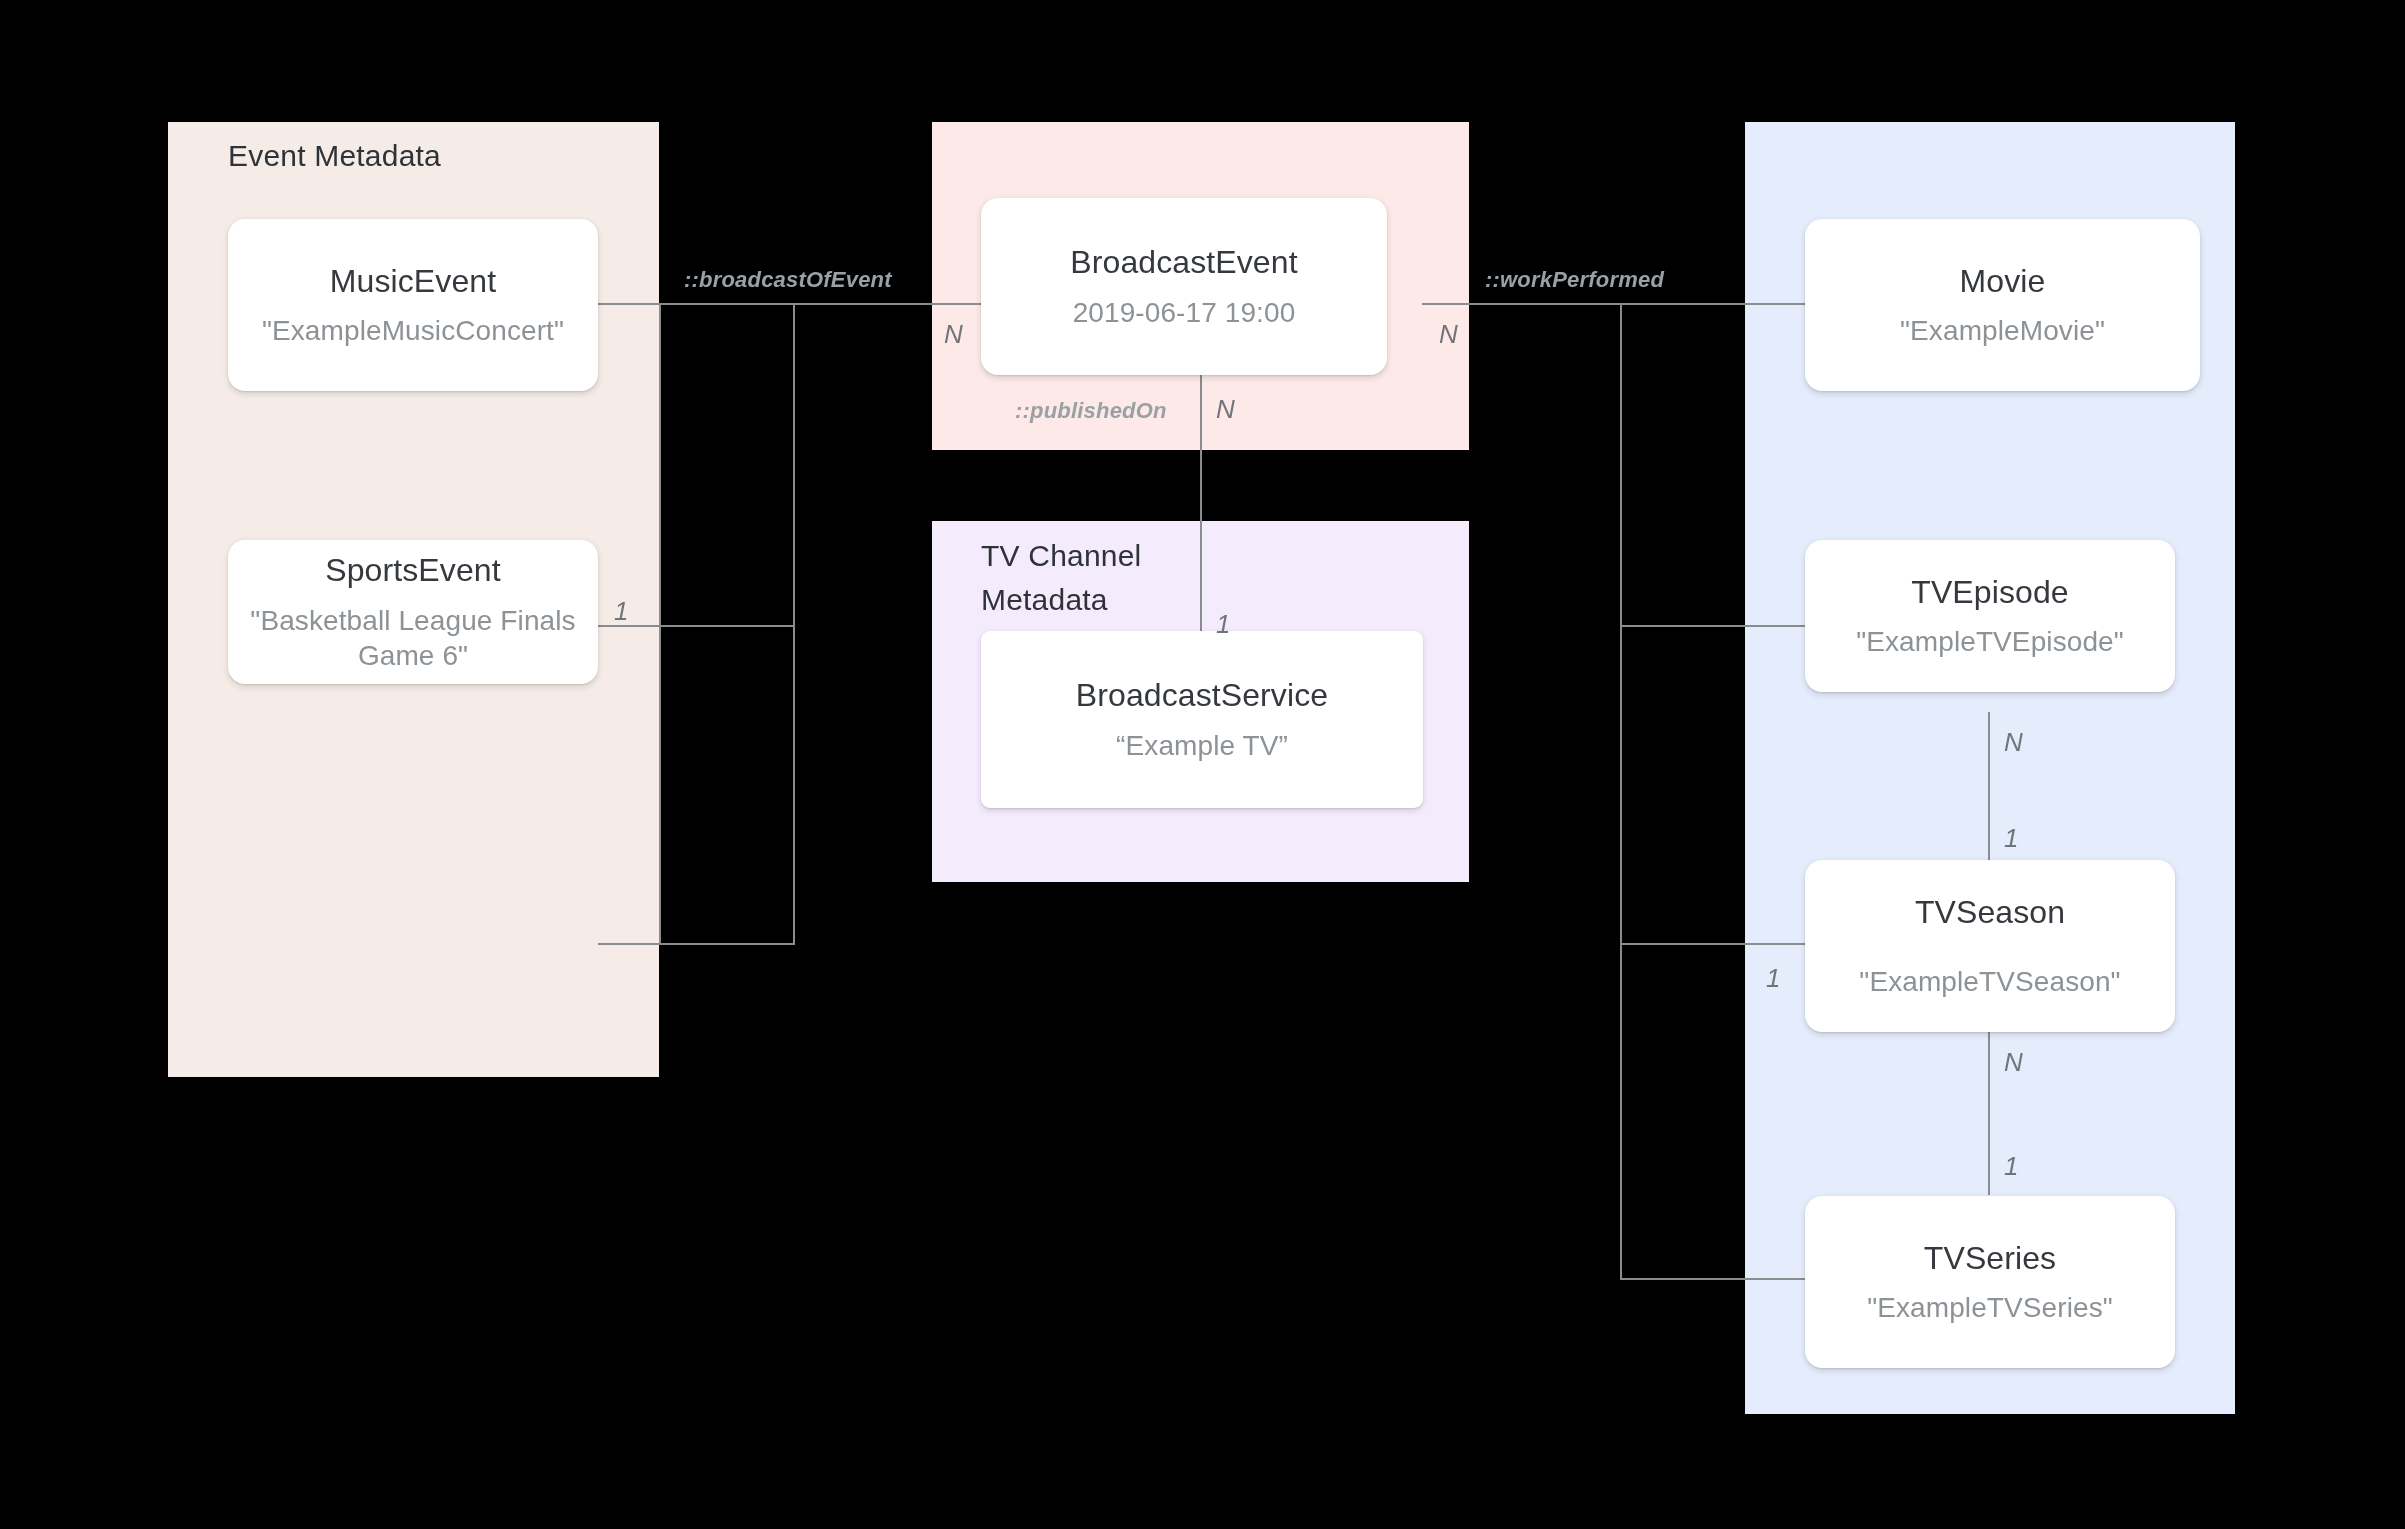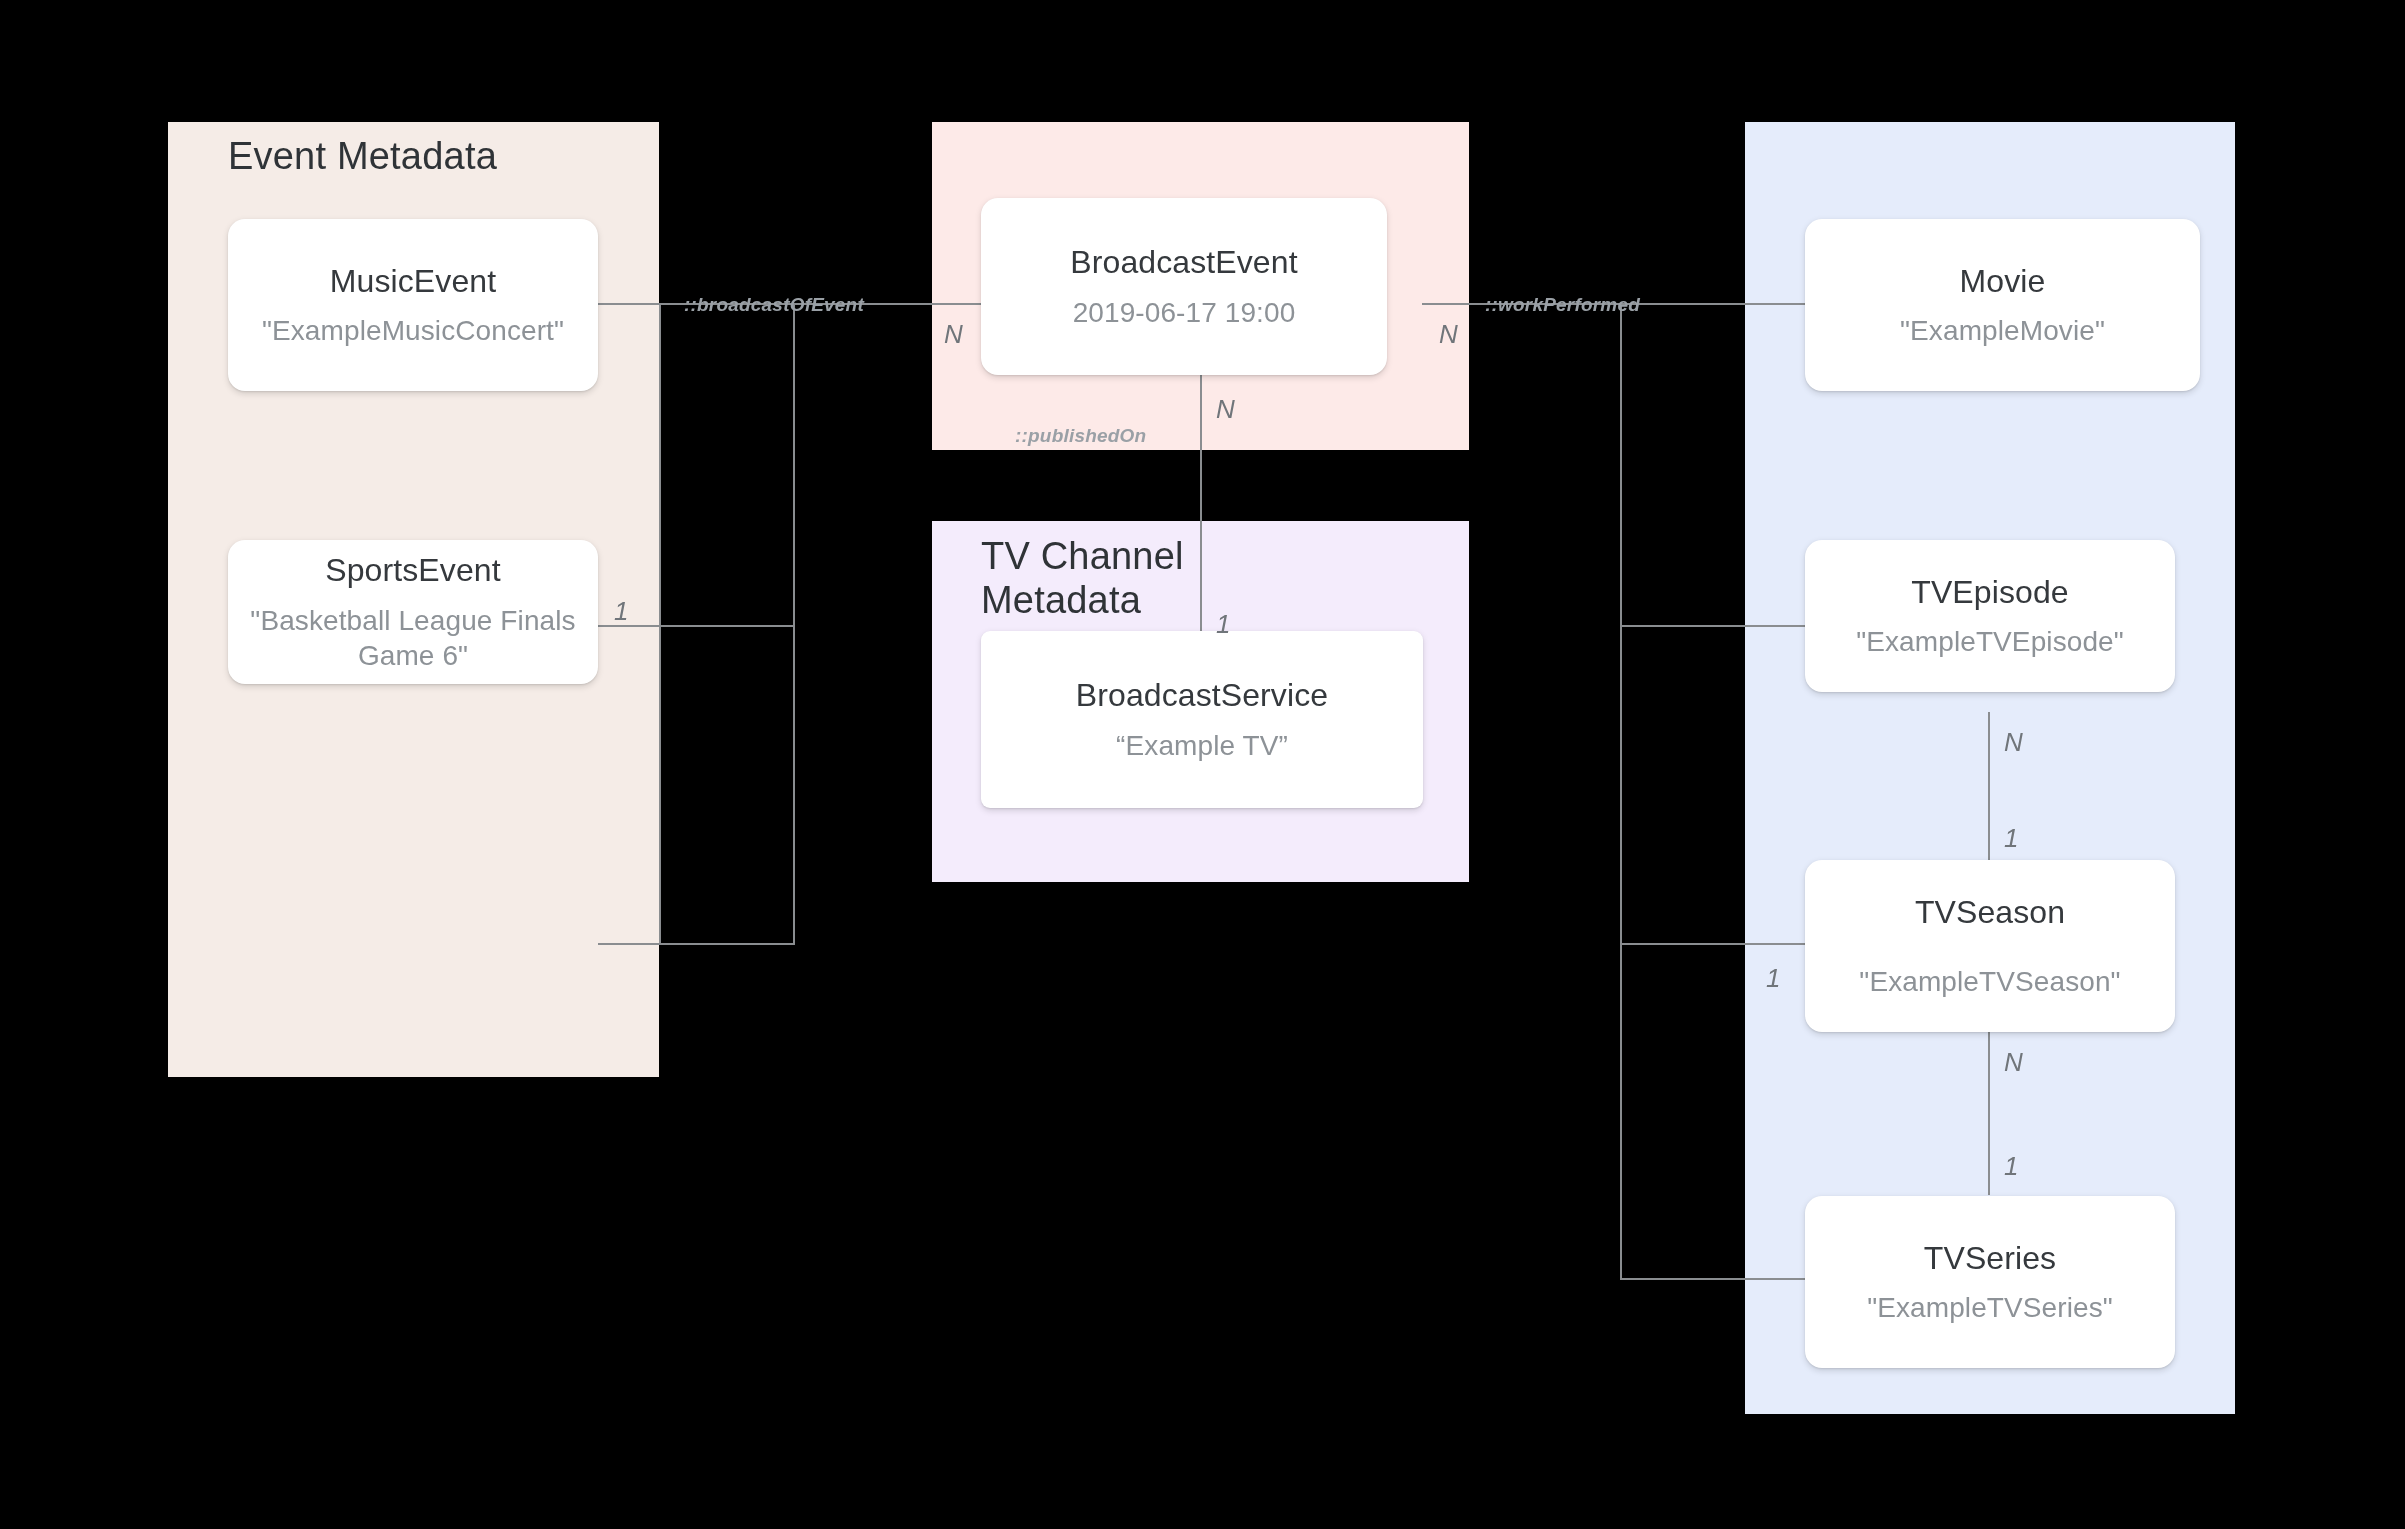--- a/index.html
+++ b/index.html
@@ -17,21 +17,21 @@
   }
 
   
   .panel {
     position: absolute;
     box-sizing: border-box;
   }
   .panel-title {
     position: absolute;
     color: #2f3337;
-    font-size: 38px;
+    font-size: 30px;
     line-height: 44px;
     font-weight: 400;
     letter-spacing: 0.2px;
     white-space: pre-line;
   }
 
   
   .node {
     position: absolute;
     box-sizing: border-box;
@@ -66,27 +66,26 @@
     position: absolute;
     background: #8a8d90;
   }
   .line-h { height: 1.9px; }
   .line-v { width: 1.9px; }
 
   
   .rel-label {
     position: absolute;
     color: #9aa0a6;
-    font-size: 19px;
+    font-size: 22px;
     line-height: 31px;
     font-style: italic;
     font-weight: bold;
     white-space: nowrap;
     letter-spacing: 0.2px;
-    margin-top: 25px;
   }
   .card-label {
     position: absolute;
     color: #70757a;
     font-size: 26px;
     line-height: 29px;
     font-style: italic;
     font-weight: 400;
     white-space: nowrap;
   }

